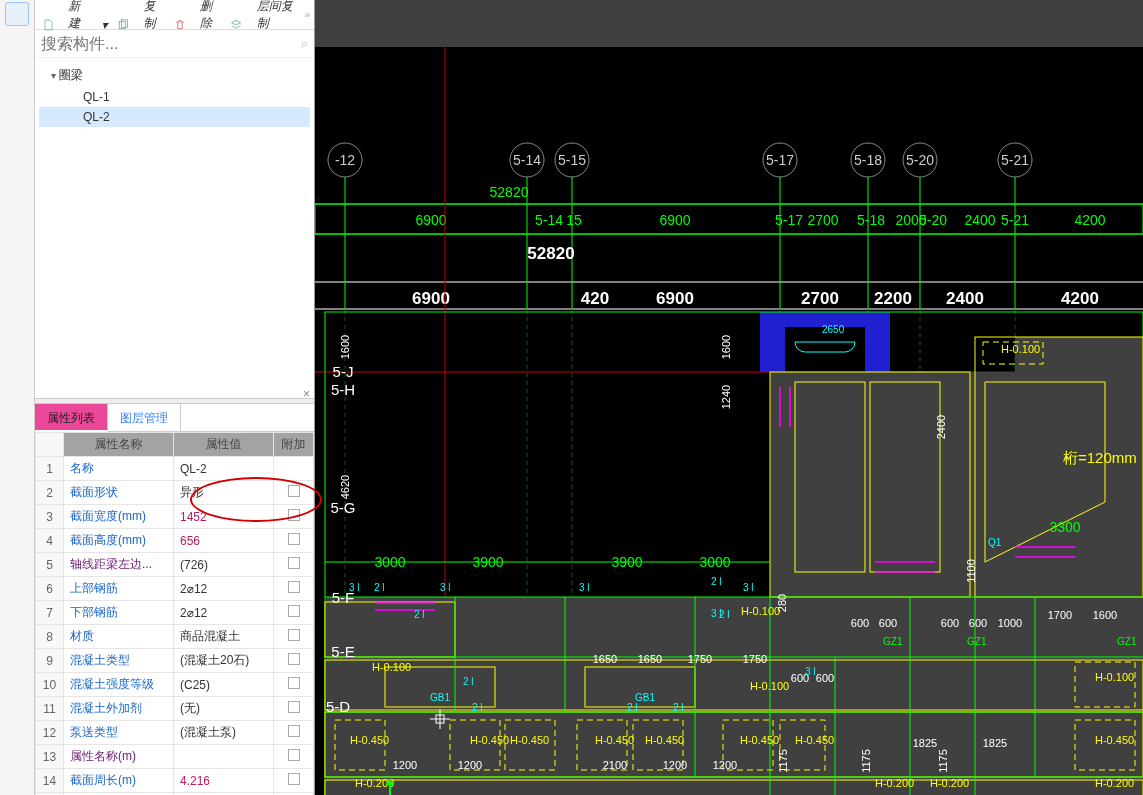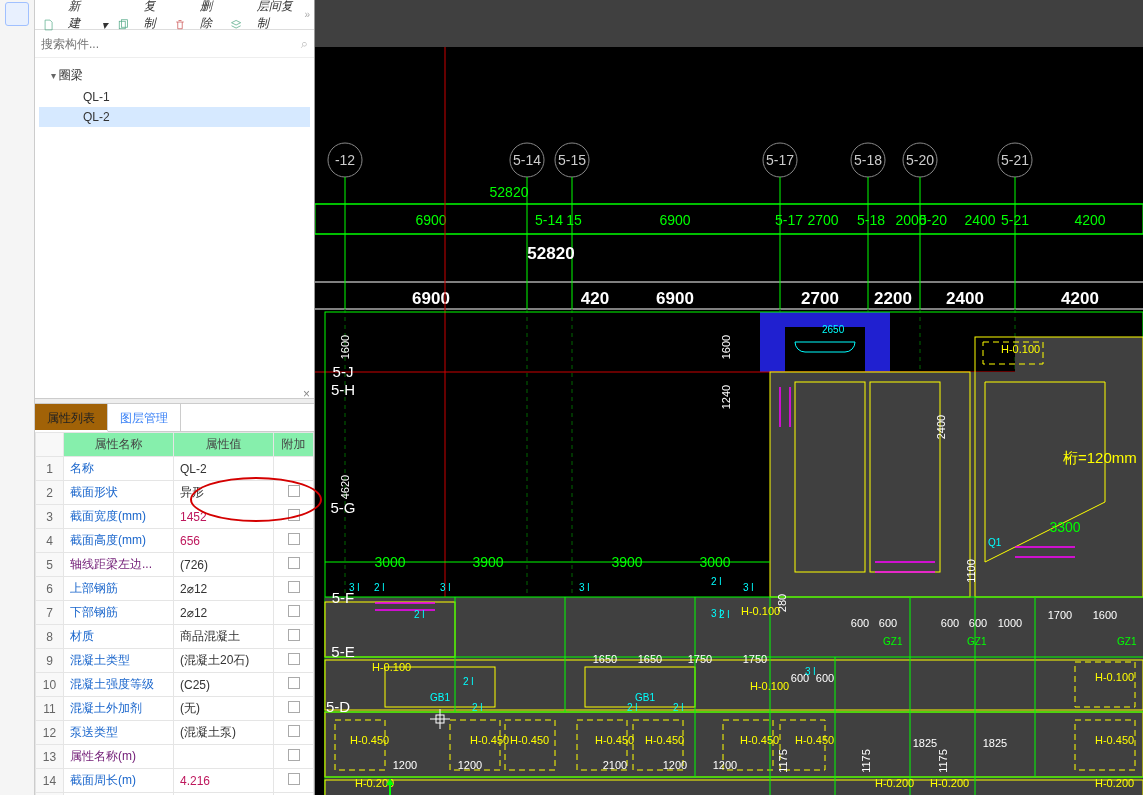--- a/index.html
+++ b/index.html
@@ -4,37 +4,37 @@
 <style>
 * { box-sizing: border-box; margin: 0; padding: 0; font-family: "Microsoft YaHei", Arial, sans-serif; }
 body { width: 1143px; height: 795px; background: #404040; overflow: hidden; position: relative; }
 .left-col { position: absolute; left: 0; top: 0; width: 35px; height: 795px; background: #f5f5f5; border-right: 1px solid #ccc; }
 .left-col .icon-btn { width: 24px; height: 24px; margin: 2px auto; background: #e8f0fe; border: 1px solid #a0c0ff; border-radius: 3px; display: block; }
 .side-panel { position: absolute; left: 35px; top: 0; width: 280px; height: 795px; background: #fff; border-right: 1px solid #999; display: flex; flex-direction: column; }
 .toolbar { height: 30px; border-bottom: 1px solid #ddd; display: flex; align-items: center; padding: 0 4px; gap: 2px; font-size: 12px; color: #333; }
 .toolbar .tb-item { display: flex; align-items: flex-end; gap: 14px; padding: 2px 4px; cursor: pointer; font-style: italic; }
 .toolbar svg { width: 14px; height: 14px; }
 .search-box { height: 28px; border-bottom: 1px solid #eee; padding: 2px 6px; display: flex; align-items: center; }
-.search-box input { flex: 1; border: none; outline: none; font-size: 12px; color: #999; }
+.search-box input { flex: 1; border: none; outline: none; font-size: 16px; color: #999; }
 .search-box .sicon { color: #bbb; font-size: 13px; }
 .tree { flex: 0 0 auto; height: 340px; padding: 6px 4px; font-size: 12px; color: #333; overflow: auto; background:#fff;}
 .tree .node { padding: 3px 4px 3px 20px; cursor: pointer; }
 .tree .root { padding-left: 12px; }
 .tree .root::before { content: "▾ "; color: #666; font-size: 10px; }
 .tree .child { padding-left: 44px; }
 .tree .selected { background: #d6e9ff; }
 .splitter { height: 6px; background: #eee; border-top: 1px solid #ccc; border-bottom: 1px solid #ccc; position: relative; }
 .splitter .close-x { position: absolute; right: 4px; top: -12px; font-size: 12px; color: #888; cursor: pointer; }
 .tabs { height: 28px; display: flex; border-bottom: 1px solid #ccc; font-size: 12px; }
 .tabs .tab { padding: 6px 12px; border-right: 1px solid #ccc; cursor: pointer; color: #3b82f6; }
-.tabs .tab.active { background: #a16207; color: #222; border-bottom: 2px solid #fff; margin-bottom: -1px; }
+.tabs .tab.active { background: #ec4899; color: #222; border-bottom: 2px solid #fff; margin-bottom: -1px; }
 .prop-table { flex: 1; overflow: auto; font-size: 12px; }
 .prop-table table { width: 100%; border-collapse: collapse; }
 .prop-table th, .prop-table td { border: 1px solid #e5e5e5; padding: 3px 6px; height: 22px; vertical-align: middle; }
-.prop-table th { background: #86efac; font-weight: normal; color: #444; text-align: center; }
+.prop-table th { background: #a3a3a3; font-weight: normal; color: #444; text-align: center; }
 .prop-table .rownum { width: 28px; text-align: center; background: #f8f8f8; color: #666; }
 .prop-table .pname { width: 110px; color: #1a66cc; }
 .prop-table .pname.plain { color: #701a75; }
 .prop-table .pval { color: #333; }
 .prop-table .pval.dim { color: #be185d; }
 .prop-table .addcol { width: 40px; text-align: center; }
 .prop-table .chk { width: 12px; height: 12px; border: 1px solid #aaa; display: inline-block; }
 .highlight-ellipse { position: absolute; left: 190px; top: 477px; width: 132px; height: 45px; border: 2px solid #d40000; border-radius: 50%; pointer-events: none; z-index: 50; }
 .canvas { position: absolute; left: 315px; top: 0; width: 828px; height: 795px; background: #000; overflow: hidden; margin-top: 47px; }
 .canvas svg { position: absolute; left: 0; top: 0; }

